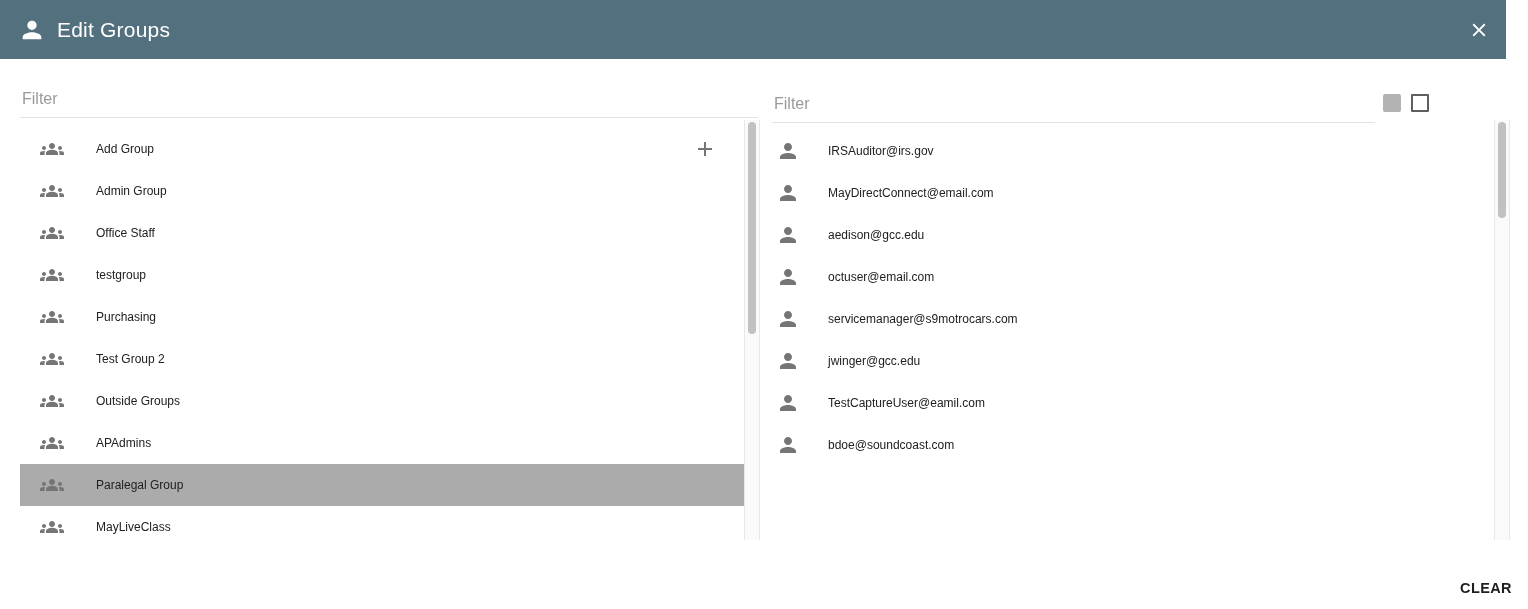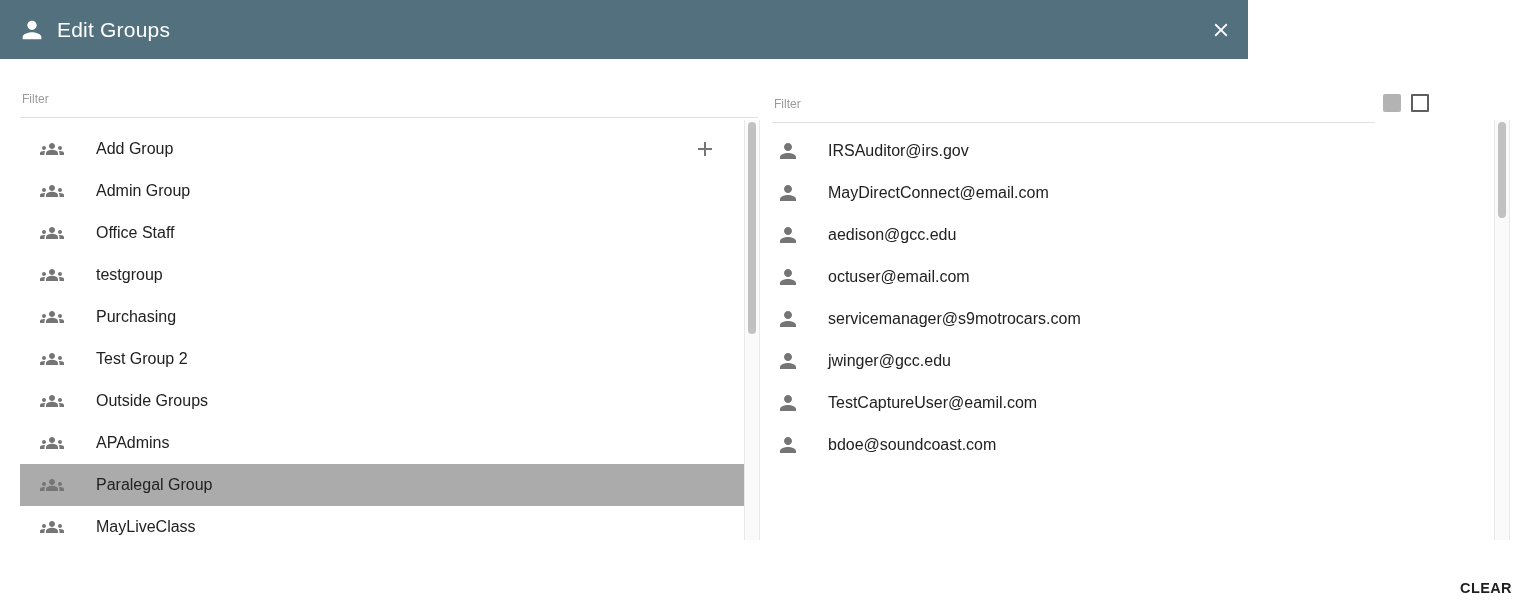--- a/index.html
+++ b/index.html
@@ -11,21 +11,21 @@
     width: 1528px;
     height: 609px;
     background: #ffffff;
     overflow: hidden;
   }
 
   
   .titlebar {
     position: absolute;
     left: 0; top: 0;
-    width: 1248px; height: 59px;
+    width: 1506px; height: 59px;
     background: var(--header-bg, #52707e);
     display: flex;
     align-items: center;
   }
   .titlebar .hicon { margin-left: 18px; width: 28px; height: 28px; display: inline-flex; }
   .titlebar .hicon svg { width: 28px; height: 28px; fill: #ffffff; }
   .titlebar h1 {
     margin-left: 11px;
     font-size: 21px;
     font-weight: 400;
@@ -44,21 +44,21 @@
   .close-btn svg { width: 22px; height: 22px; fill: #ffffff; }
 
   
   .filter-input {
     position: absolute;
     height: 31px;
     background: transparent;
     border: none;
     border-bottom: 1px solid var(--underline, #e2e2e2);
     font-family: "Liberation Sans", sans-serif;
-    font-size: 12px;
+    font-size: 16px;
     color: #a16207;
     outline: none;
     padding: 0 2px 6px 2px;
   }
   .filter-input::placeholder { color: var(--placeholder, #9a9a9a); opacity: 1; }
   .filter-left  { left: 20px;  top: 87px; width: 738px; }
   .filter-right { left: 772px; top: 92px; width: 603px; }
 
   
   .sq {
@@ -91,21 +91,21 @@
   }
   .group-list .row { margin-left: 20px; padding-left: 20px; }
   .group-list .row.selected { background: var(--selected-bg, #ababab); }
   .user-list .row { padding-left: 20px; }
 
   .row .licon { width: 24px; height: 24px; display: inline-flex; flex: none; }
   .row .licon svg { width: 24px; height: 24px; fill: var(--icon-gray, #757575); }
   .group-list .row .rlabel { margin-left: 32px; }
   .user-list .row .rlabel { margin-left: 28px; }
   .rlabel {
-    font-size: 16px;
+    font-size: 12px;
     color: var(--text, #212121);
     white-space: nowrap;
   }
   .add-btn {
     position: absolute;
     right: 28px;
     top: 9px;
     width: 24px; height: 24px;
     border: none; background: transparent; padding: 0;
     cursor: pointer;

